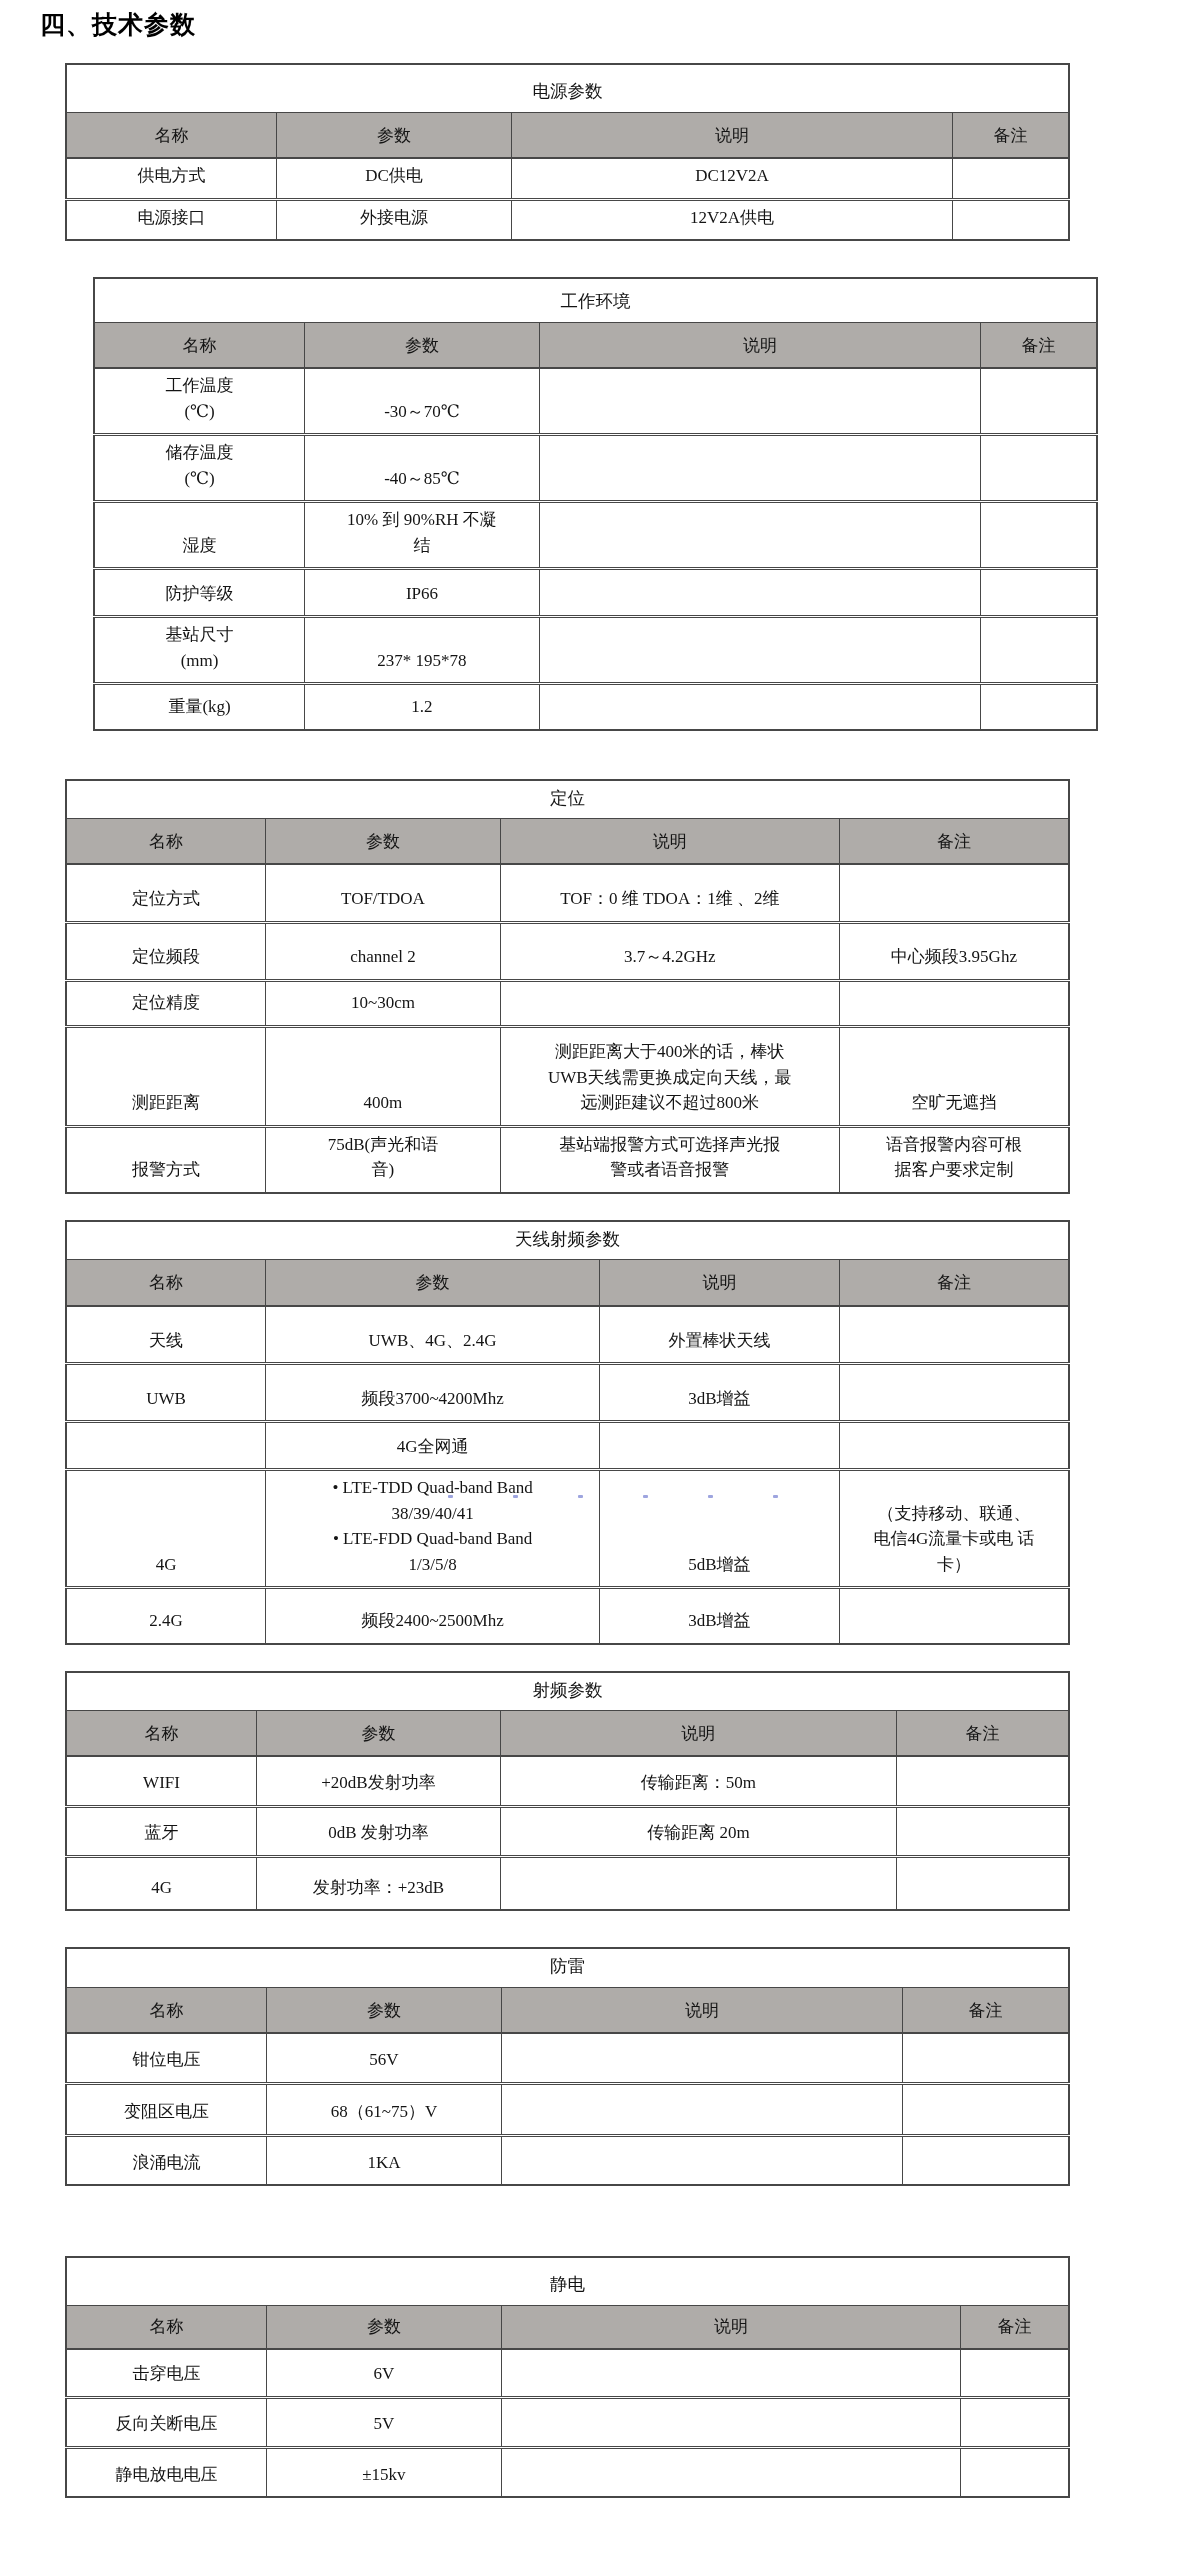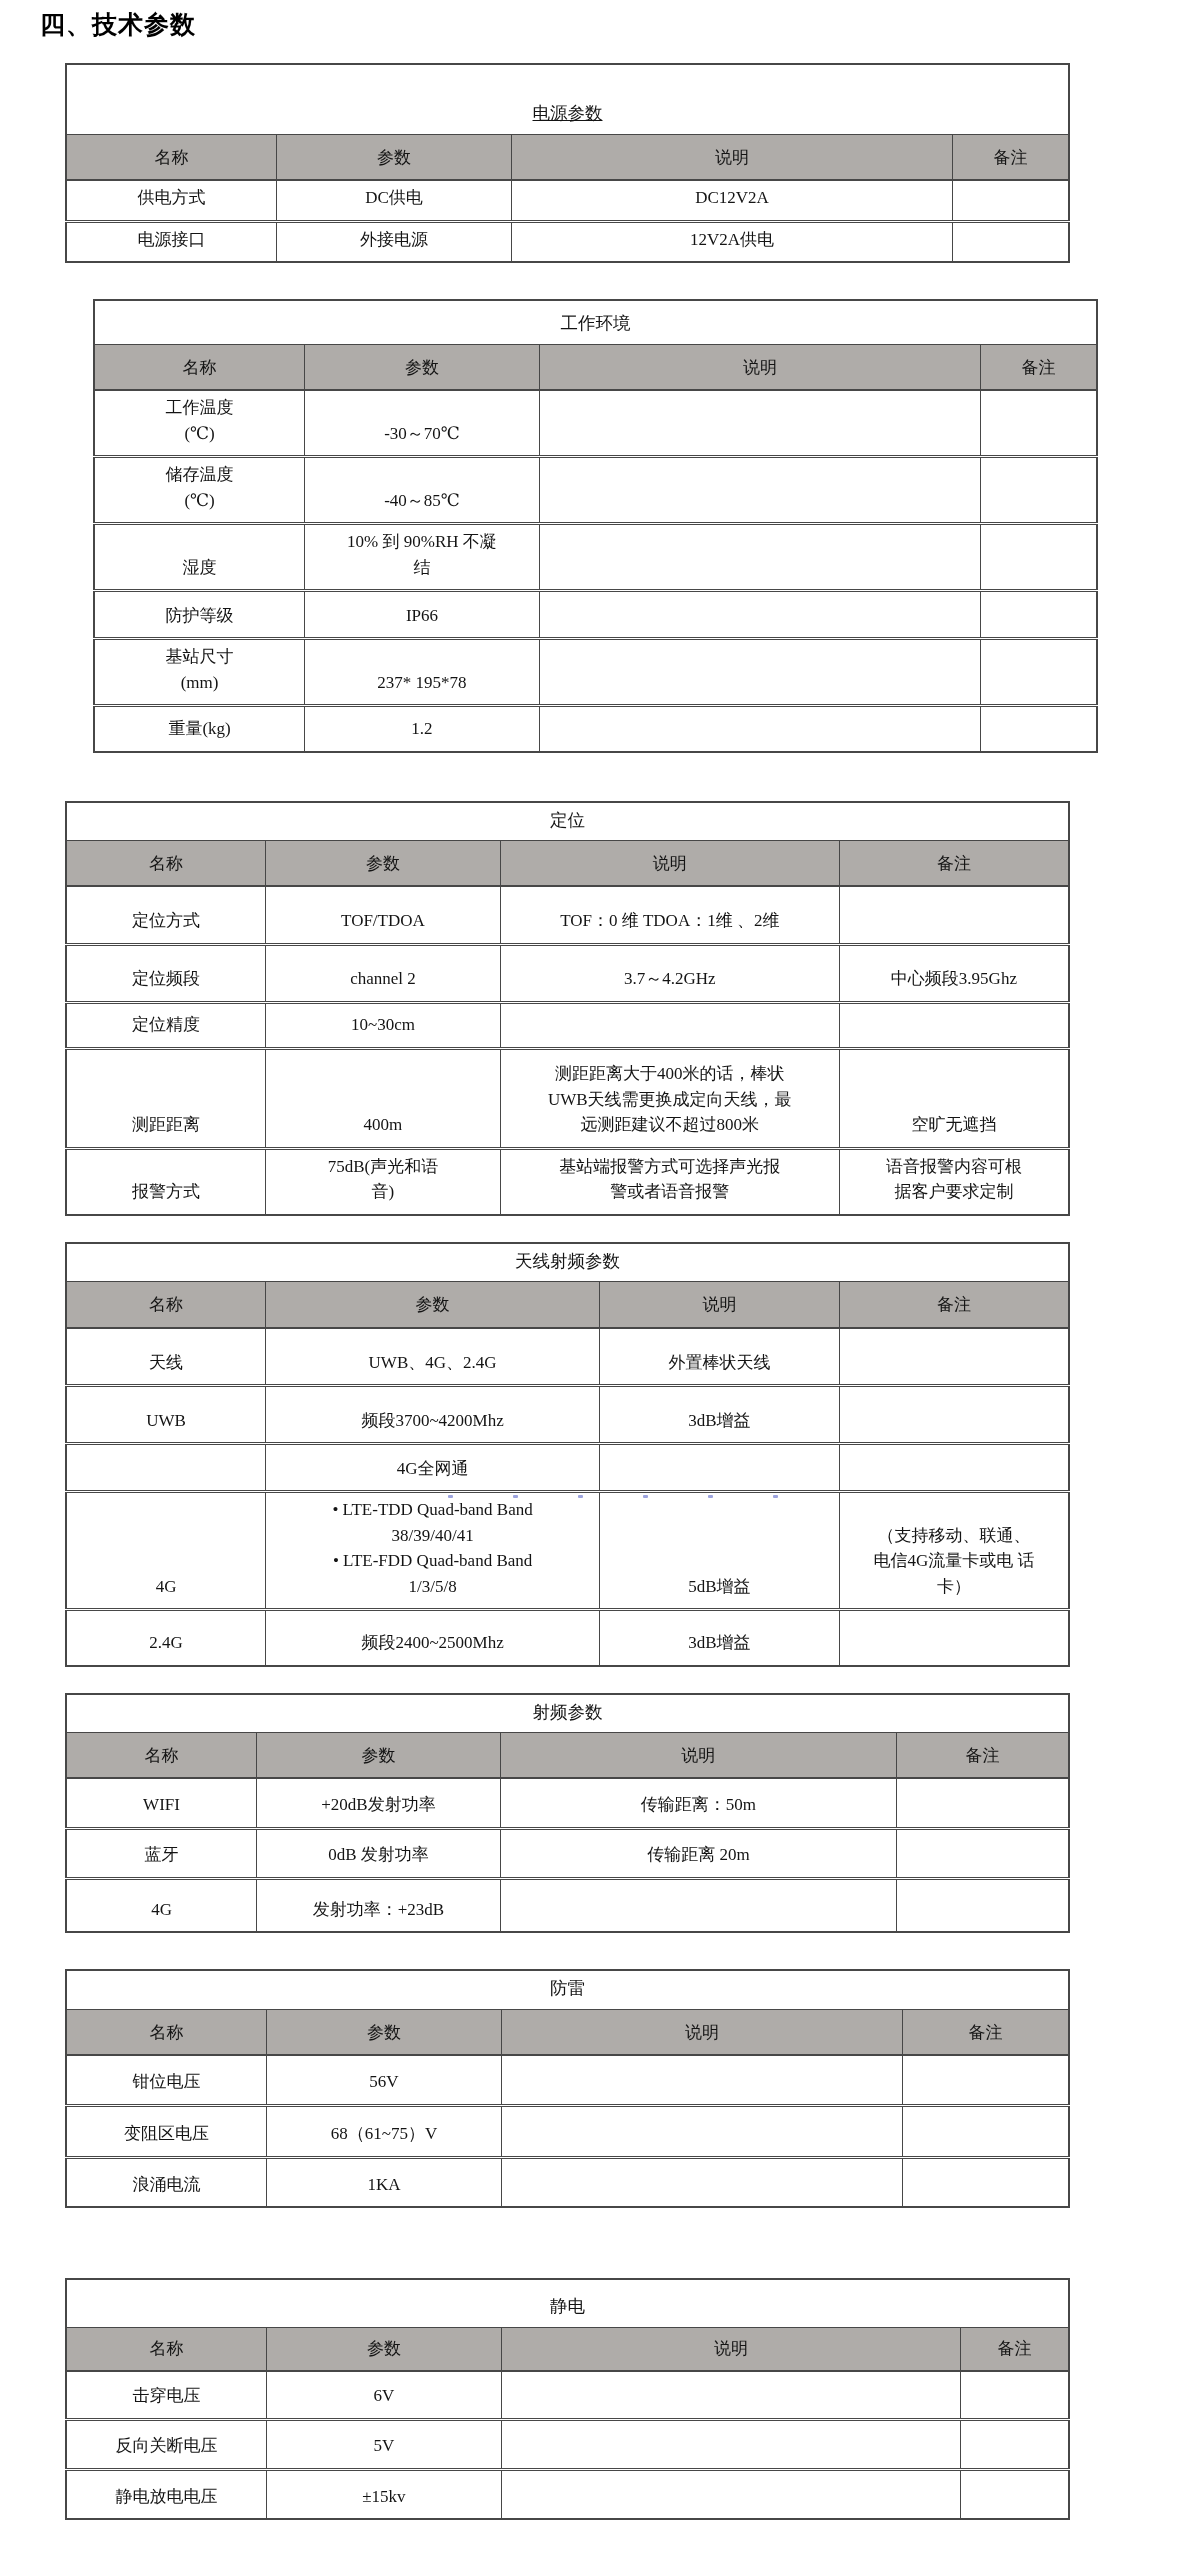--- a/index.html
+++ b/index.html
@@ -89,21 +89,21 @@
 
 <div class="tables">
     <table class="spec-table" style="margin-bottom: 36px;">
       <colgroup>
         <col style="width: 21%;">
         <col style="width: 23.4%;">
         <col style="width: 44%;">
         <col style="width: 11.6%;">
       </colgroup>
       <tbody>
-        <tr class="title-row" style="height: 70px; text-decoration: underline;">
+        <tr class="title-row" style="height: 48px;">
           <td colspan="4">电源参数</td>
         </tr>
         <tr class="header-row" style="height: 46px;">
           <td>名称</td>
           <td>参数</td>
           <td>说明</td>
           <td>备注</td>
         </tr>
         <tr class="data-row" style="height: 40px;">
           <td>供电方式</td>

